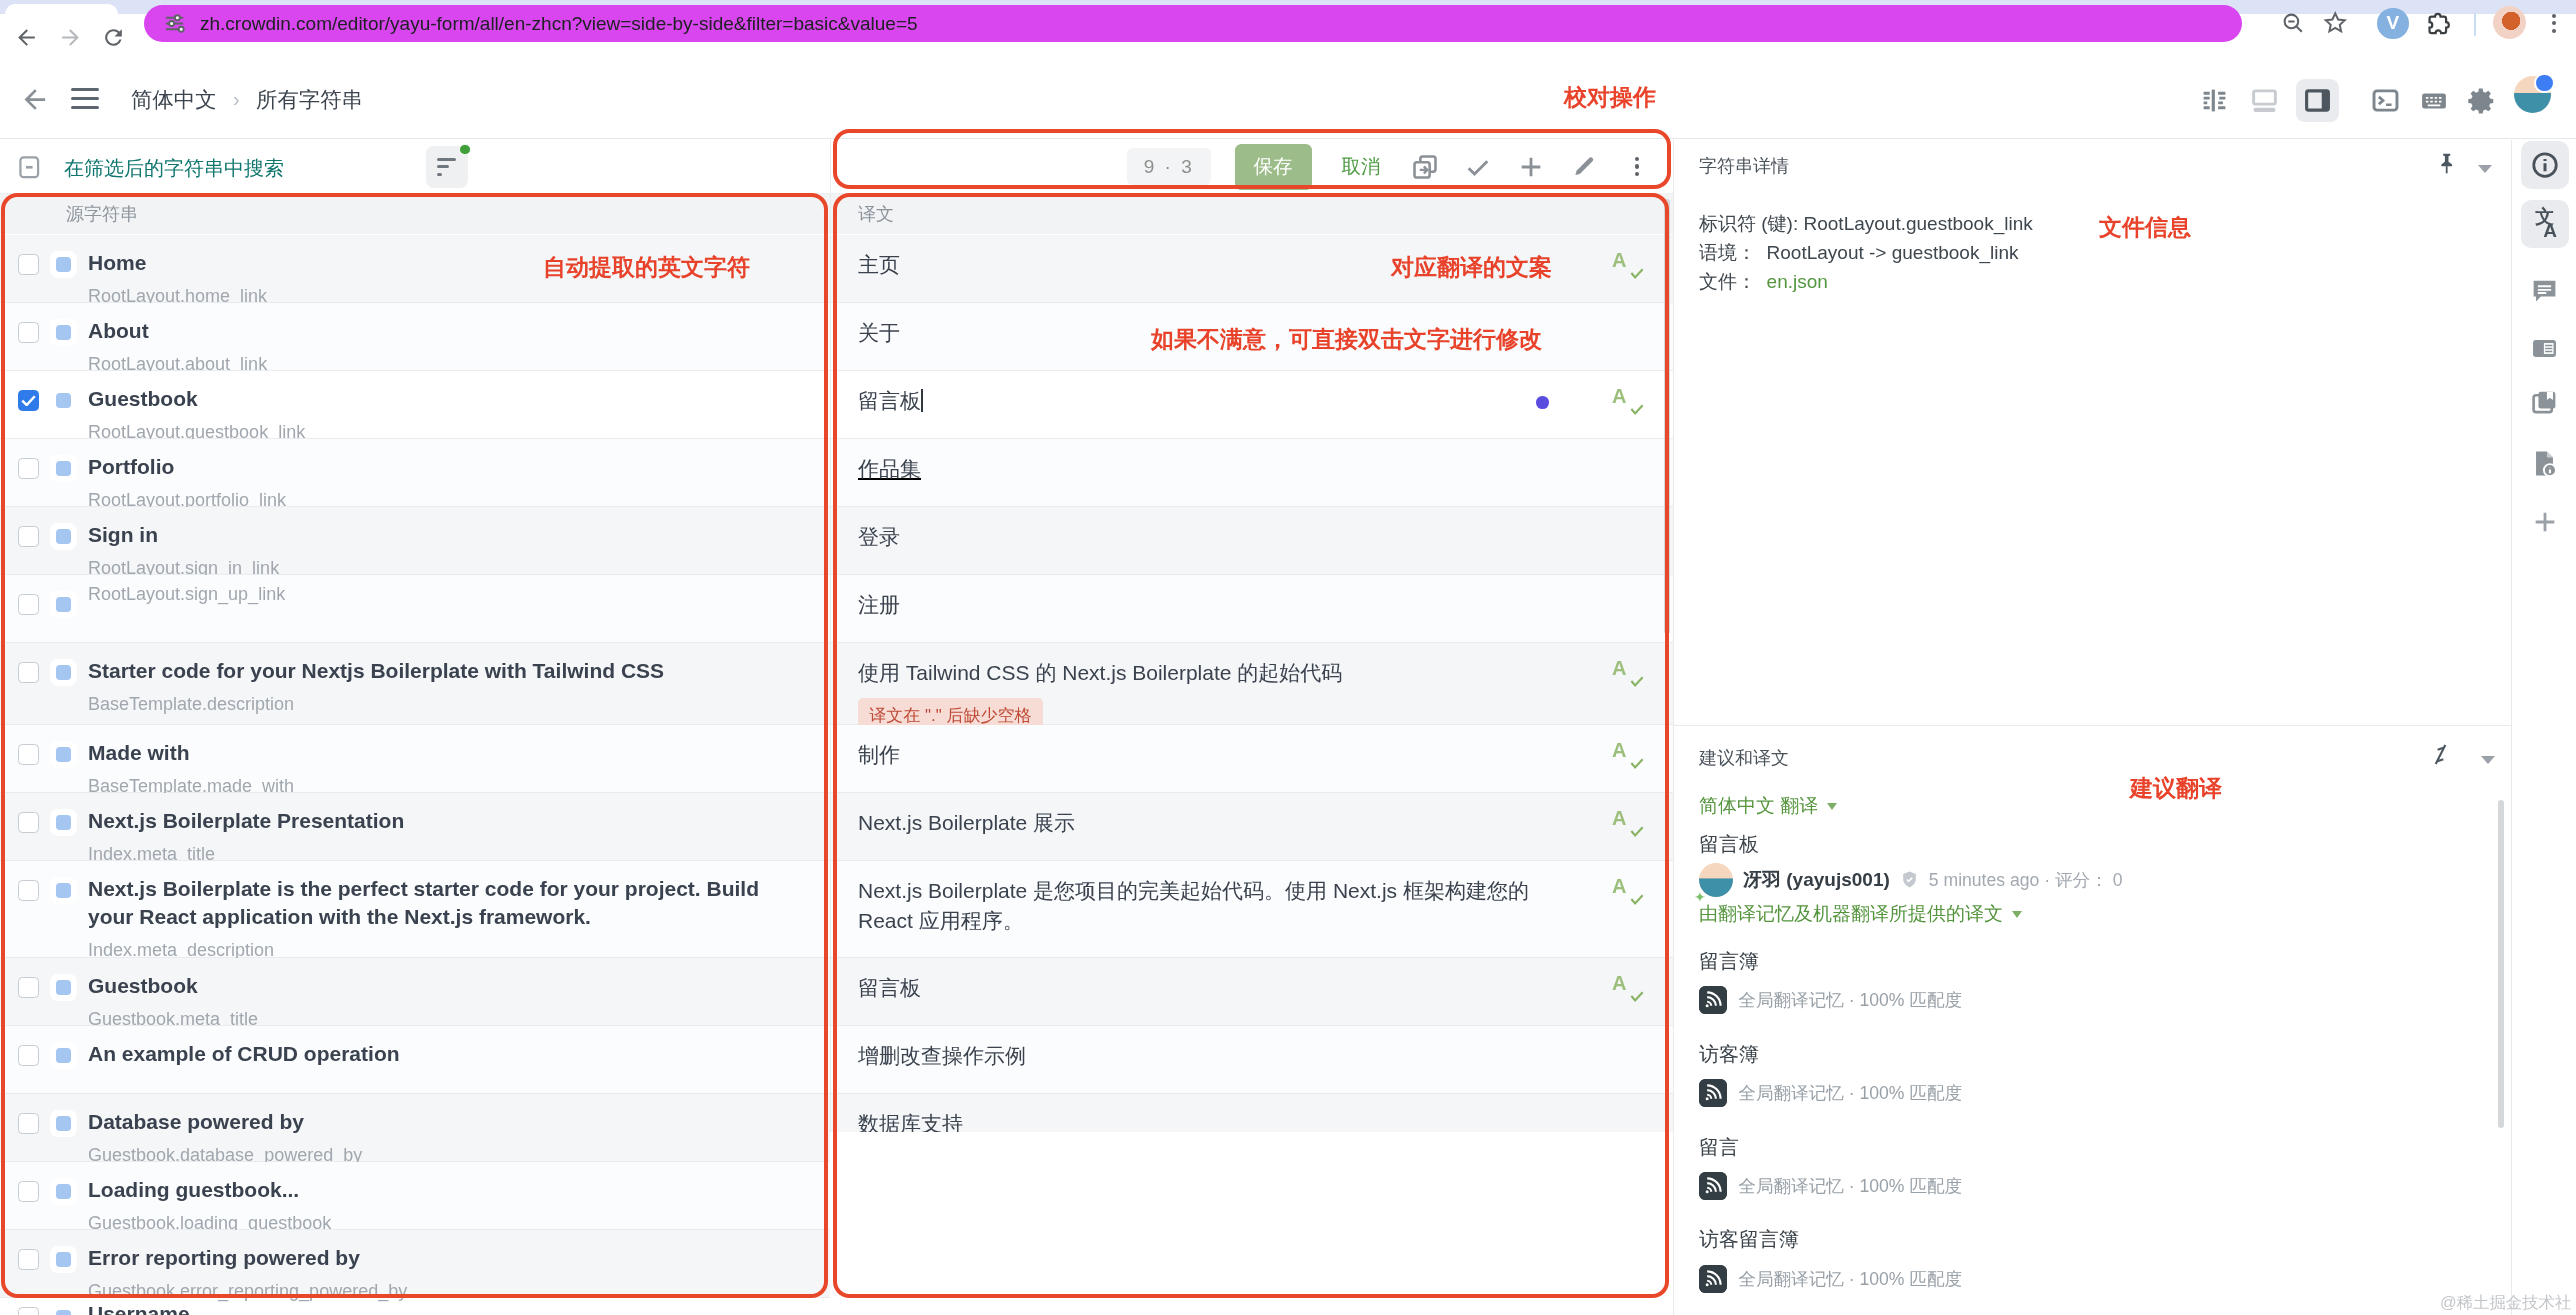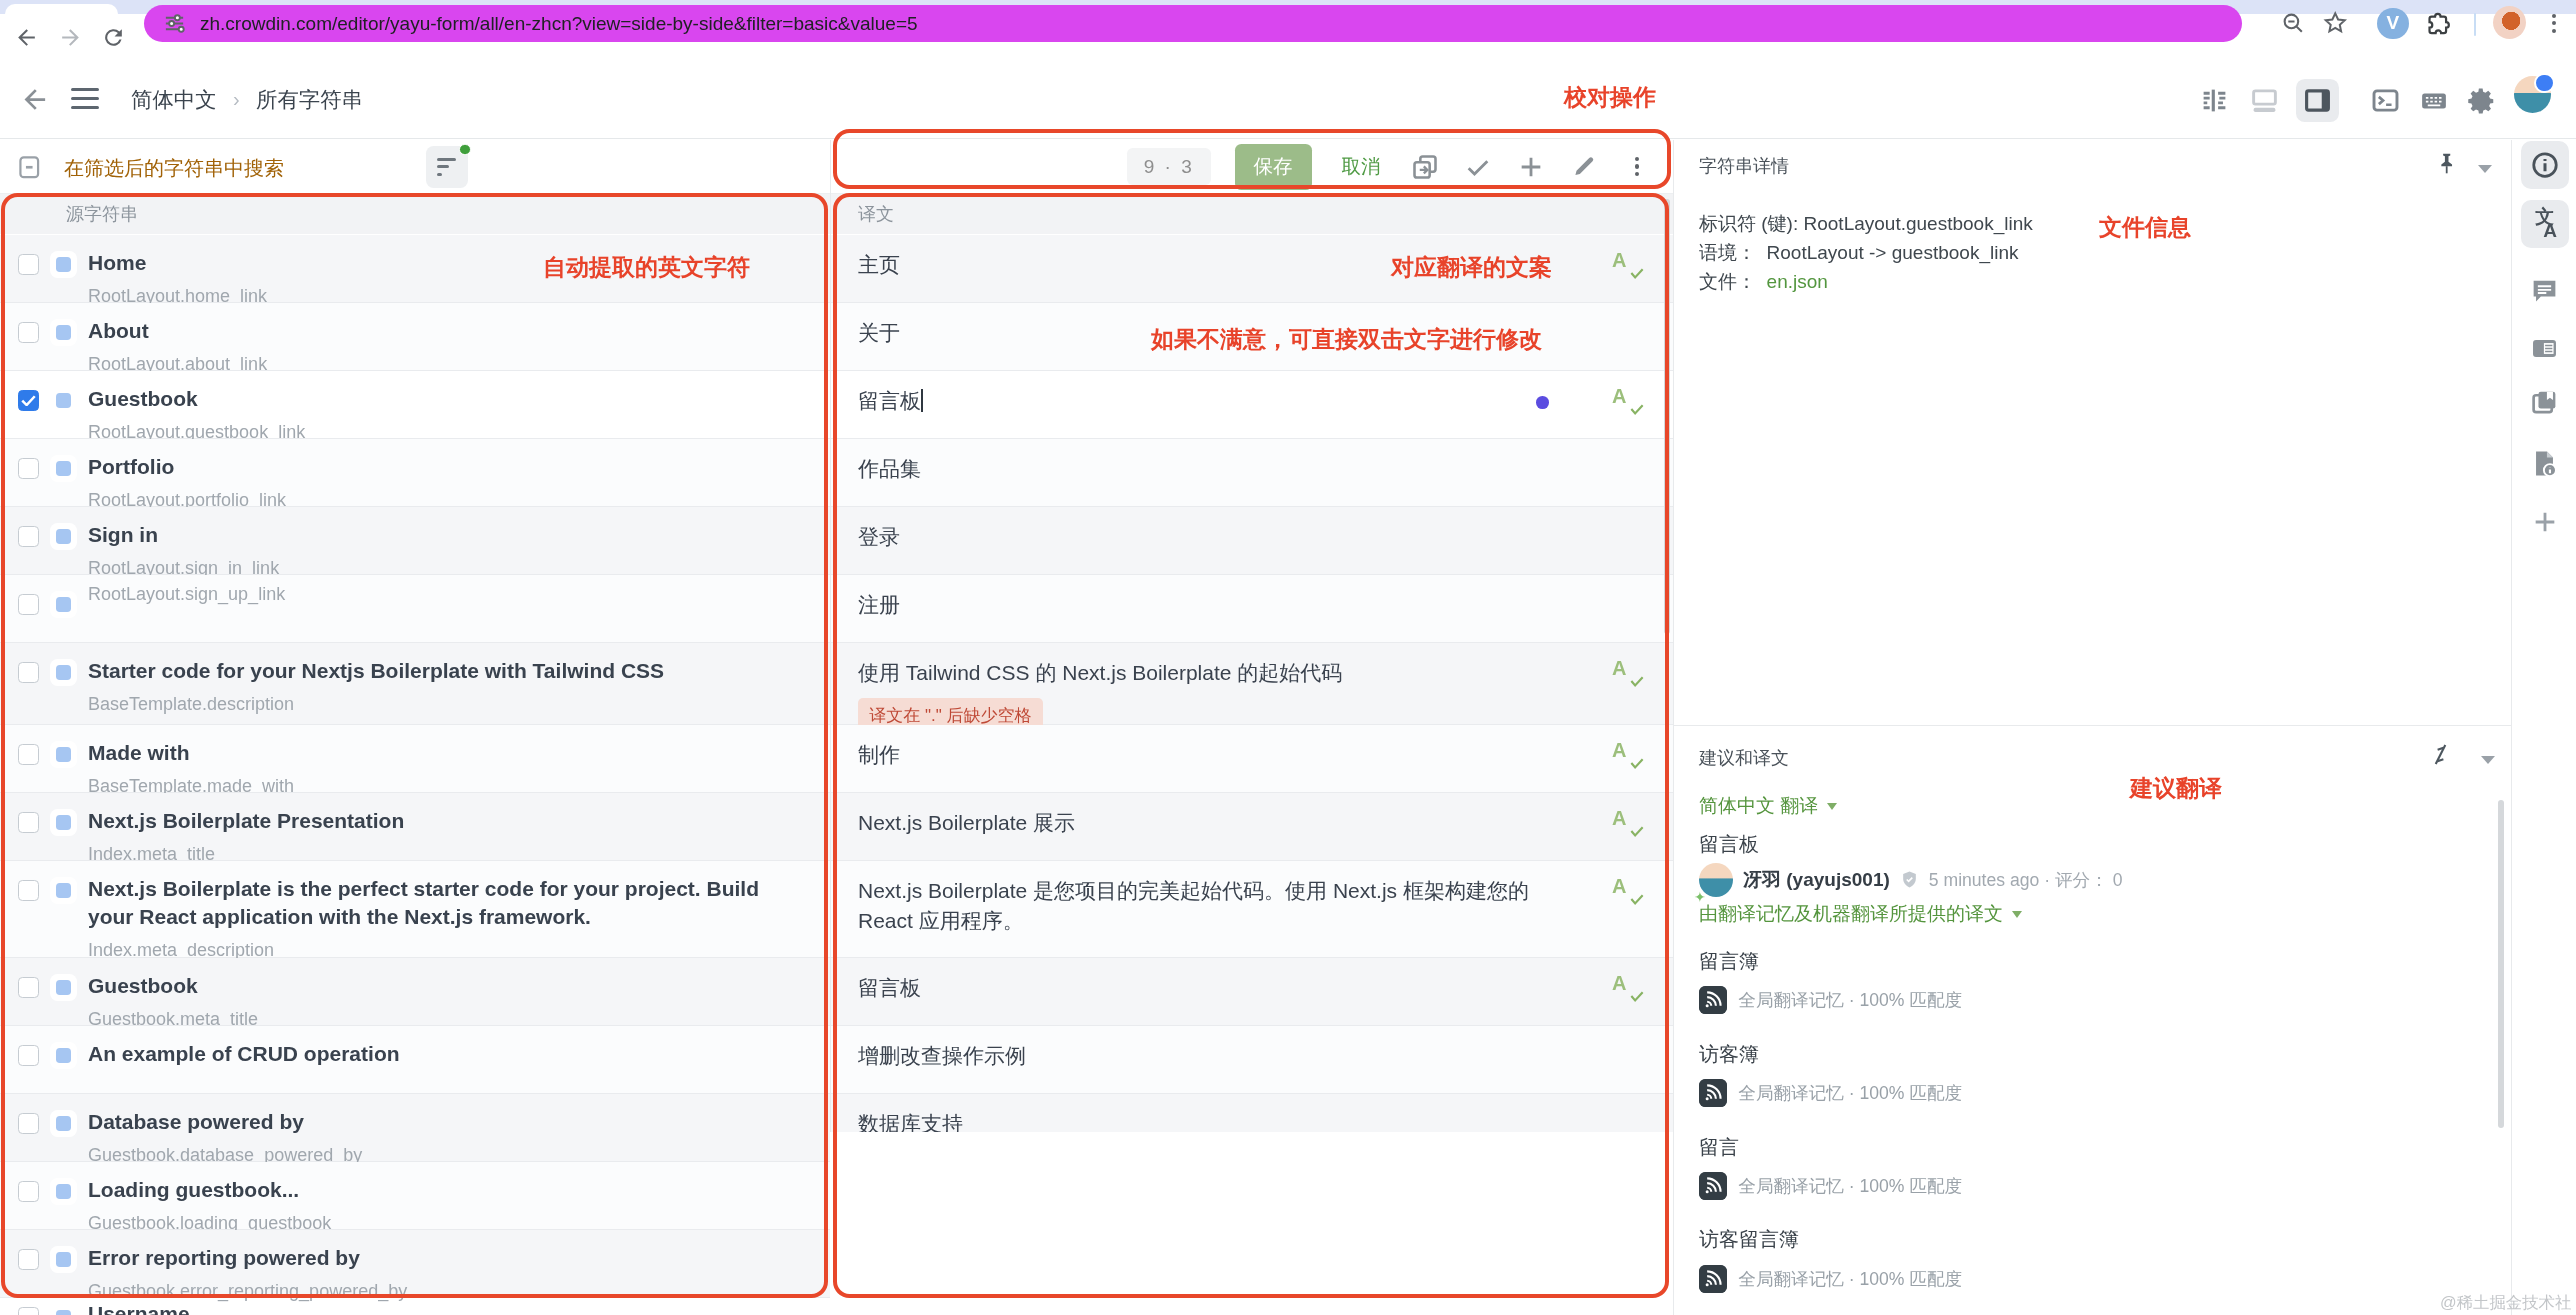--- a/index.html
+++ b/index.html
@@ -30,21 +30,21 @@
      background:linear-gradient(180deg,#f5d7bf 0 45%,#3e8fa8 46% 100%);}
   #ah-avatar:after{content:"";position:absolute;right:-3.8px;top:-3.8px;width:16.4px;height:16.4px;border-radius:50%;background:#3d7ef5;border:2.5px solid #fff;}
   
   #main{position:absolute;left:0;top:140px;width:2576px;height:1176px;background:#fff;}
   #leftpanel{position:absolute;left:0;top:0;width:830px;height:1176px;overflow:hidden;}
   #midpanel{position:absolute;left:830px;top:0;width:843px;height:992px;border-left:1.3px solid #e8eaec;overflow:hidden;}
   #rightpanel{position:absolute;left:1673px;top:0;width:838px;height:1176px;border-left:1.3px solid #e8eaec;overflow:hidden;background:#fff;}
   #iconstrip{position:absolute;left:2511px;top:0;width:65px;height:1176px;border-left:1.3px solid #e8eaec;}
   
   #searchrow{position:absolute;left:0;top:0;width:830px;height:54px;background:#fff;border-bottom:1.3px solid #edeff1;}
-  #search-ph{position:absolute;left:64px;top:15px;font-size:20px;color:#a16207;}
+  #search-ph{position:absolute;left:64px;top:15px;font-size:20px;color:#0f766e;}
   #filterbtn{position:absolute;left:426px;top:6.3px;width:42px;height:42px;background:#eef0f2;border-radius:7.6px;}
   #filterbtn .fl{position:absolute;left:10.7px;height:3.2px;background:#6f777e;border-radius:1.9px;}
   #filterbtn .g{position:absolute;right:-2.5px;top:-2.5px;width:11.3px;height:11.3px;border-radius:50%;background:#3f9f3b;border:1.9px solid #fff;}
   .colhdr{position:absolute;left:0;top:54px;width:100%;height:40px;background:#f2f3f5;font-size:18px;color:#8c949c;line-height:40px;padding-left:66px;}
   #midpanel .colhdr{padding-left:27px;}
   #leftrows{position:absolute;left:0;top:95px;width:830px;}
   #midrows{position:absolute;left:0;top:95px;width:842px;}
   .lrow{position:relative;border-bottom:0.6px solid #e9ebee;}
   .mrow{position:relative;border-bottom:0.6px solid #e9ebee;}
   .bg-a{background:#f5f6f8;} .bg-b{background:#fbfcfd;} .bg-sel{background:#ffffff;}
@@ -416,21 +416,21 @@
         <div class="mrow bg-b" style="height: 68px;">
           <div class="mtxt"><span>关于</span></div>
         </div>
         <div class="mrow bg-sel" style="height: 68px;">
           <div class="mtxt"><span>留言板</span><span class="caret"></span></div>
           <span class="mdot"></span>
           <span class="appr">A<svg width="14" height="11.3" viewBox="0 0 22 18">
               <path d="M2 8l6 7L20 2" fill="none" stroke="#88b363" stroke-width="3.4"></path>
             </svg></span>
         </div>
-        <div class="mrow bg-b" style="height: 68px;">
+        <div class="mrow bg-b" style="height: 68px; text-decoration: underline;">
           <div class="mtxt"><span>作品集</span></div>
         </div>
         <div class="mrow bg-a" style="height: 68px;">
           <div class="mtxt"><span>登录</span></div>
         </div>
         <div class="mrow bg-b" style="height: 68px;">
           <div class="mtxt"><span>注册</span></div>
         </div>
         <div class="mrow bg-a" style="height: 82px;"><div class="mtxt"><span>使用 Tailwind CSS 的 Next.js Boilerplate 的起始代码</span></div><span class="warnpill">译文在 "." 后缺少空格</span><span class="appr">A<svg width="14" height="11.3" viewBox="0 0 22 18">
               <path d="M2 8l6 7L20 2" fill="none" stroke="#88b363" stroke-width="3.4"></path>

